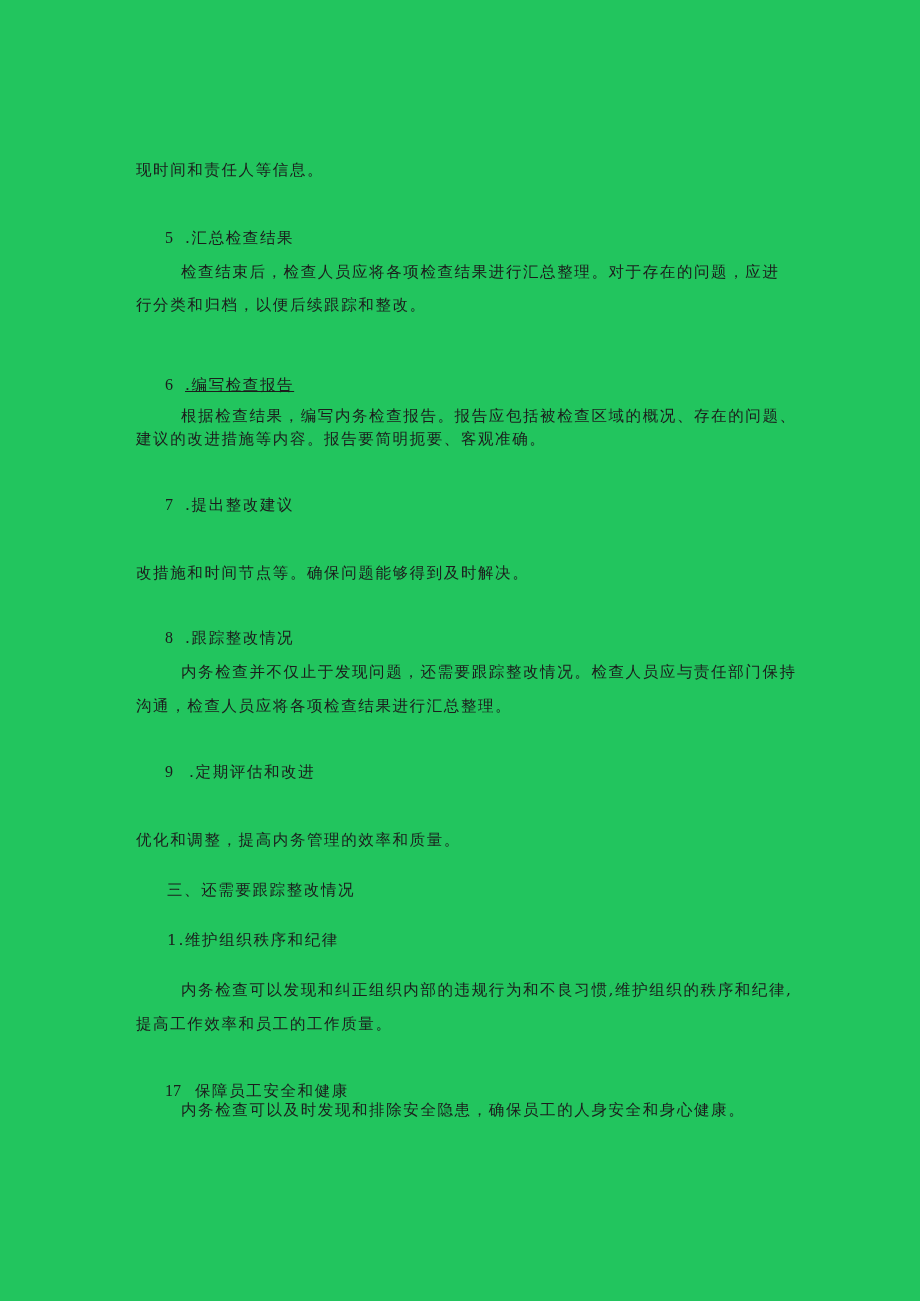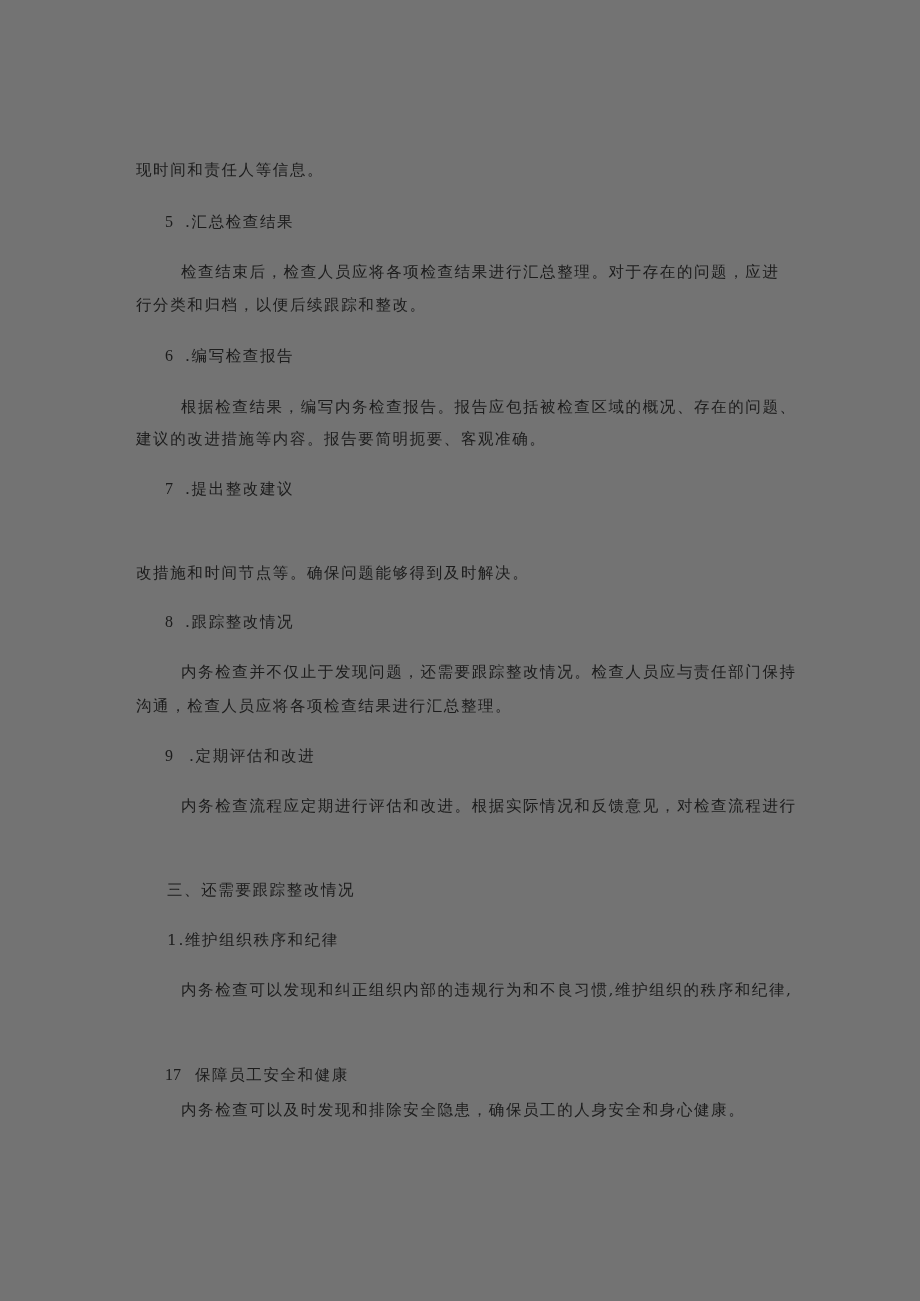--- a/index.html
+++ b/index.html
@@ -12,33 +12,33 @@
     height: 1301px;
     position: relative;
     overflow: hidden;
     font-family: "DejaVu Serif", "Liberation Serif", serif;
     color: #1a1a1a;
   }
   .page {
     position: absolute;
     left: 0; top: 0;
     width: 920px; height: 1301px;
-    background: #737373;
+    background: #22c55e;
   }
   .line {
     position: absolute;
     white-space: nowrap;
     font-size: 15.5px;
     line-height: 20px;
     letter-spacing: 1.6px;
     color: #1c1c1c;
   }
   .body-text { left: 136px; }
   .indent { left: 181px; text-align: right; }
-  .heading-num { left: 165px; }
+  .heading-num { left: 165px; margin-top: 16px; }
   .heading-num .num {
     display: inline-block;
     font-family: "Liberation Serif", serif;
     font-size: 16px;
     letter-spacing: 0;
   }
   .heading-num .num.n1 { width: 20px; }
   .heading-num .num.n10 { width: 30px; }
   .heading-num .num.n9 { width: 24px; }
   .section-heading { left: 167px; }
@@ -50,51 +50,52 @@
 
   <div class="line body-text" style="top:160px;">现时间和责任人等信息。</div>
 
   <div class="line heading-num" style="top:212px;">
     <span class="num n1">5</span><span>.汇总检查结果</span>
   </div>
 
   <div class="line indent" style="top:262px;">检查结束后，检查人员应将各项检查结果进行汇总整理。对于存在的问题，应进</div>
   <div class="line body-text" style="top:295px;">行分类和归档，以便后续跟踪和整改。</div>
 
-  <div class="line heading-num" style="top:346px;">
+  <div class="line heading-num" style="top:359px;text-decoration:underline;">
     <span class="num n1">6</span><span>.编写检查报告</span>
   </div>
 
-  <div class="line indent" style="top:397px;">根据检查结果，编写内务检查报告。报告应包括被检查区域的概况、存在的问题、</div>
+  <div class="line indent" style="top:406px;">根据检查结果，编写内务检查报告。报告应包括被检查区域的概况、存在的问题、</div>
   <div class="line body-text" style="top:429px;">建议的改进措施等内容。报告要简明扼要、客观准确。</div>
 
   <div class="line heading-num" style="top:479px;">
     <span class="num n1">7</span><span>.提出整改建议</span>
   </div>
 
   <div class="line body-text" style="top:563px;">改措施和时间节点等。确保问题能够得到及时解决。</div>
 
   <div class="line heading-num" style="top:612px;">
     <span class="num n1">8</span><span>.跟踪整改情况</span>
   </div>
 
   <div class="line indent" style="top:662px;">内务检查并不仅止于发现问题，还需要跟踪整改情况。检查人员应与责任部门保持</div>
   <div class="line body-text" style="top:696px;">沟通，检查人员应将各项检查结果进行汇总整理。</div>
 
   <div class="line heading-num" style="top:746px;">
     <span class="num n9">9</span><span>.定期评估和改进</span>
   </div>
 
-  <div class="line indent" style="top:796px;">内务检查流程应定期进行评估和改进。根据实际情况和反馈意见，对检查流程进行</div>
+  <div class="line body-text" style="top:830px;">优化和调整，提高内务管理的效率和质量。</div>
 
   <div class="line section-heading" style="top:880px;">三、还需要跟踪整改情况</div>
 
   <div class="line section-heading" style="top:930px;">1.维护组织秩序和纪律</div>
 
   <div class="line indent" style="top:980px;">内务检查可以发现和纠正组织内部的违规行为和不良习惯,维护组织的秩序和纪律,</div>
+  <div class="line body-text" style="top:1014px;">提高工作效率和员工的工作质量。</div>
 
   <div class="line heading-num" style="top:1065px;">
     <span class="num n10">17</span><span>保障员工安全和健康</span>
   </div>
 
   <div class="line indent" style="top:1100px;">内务检查可以及时发现和排除安全隐患，确保员工的人身安全和身心健康。</div>
 
 </div>
 
 </body></html>

